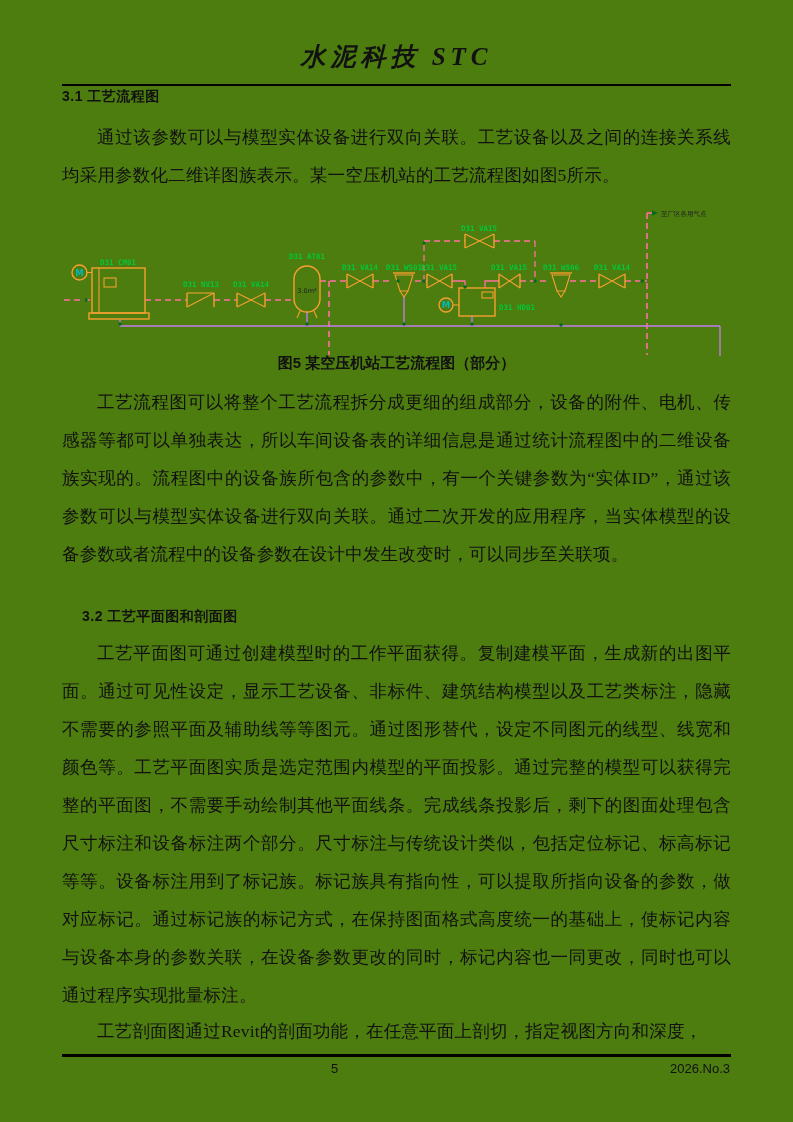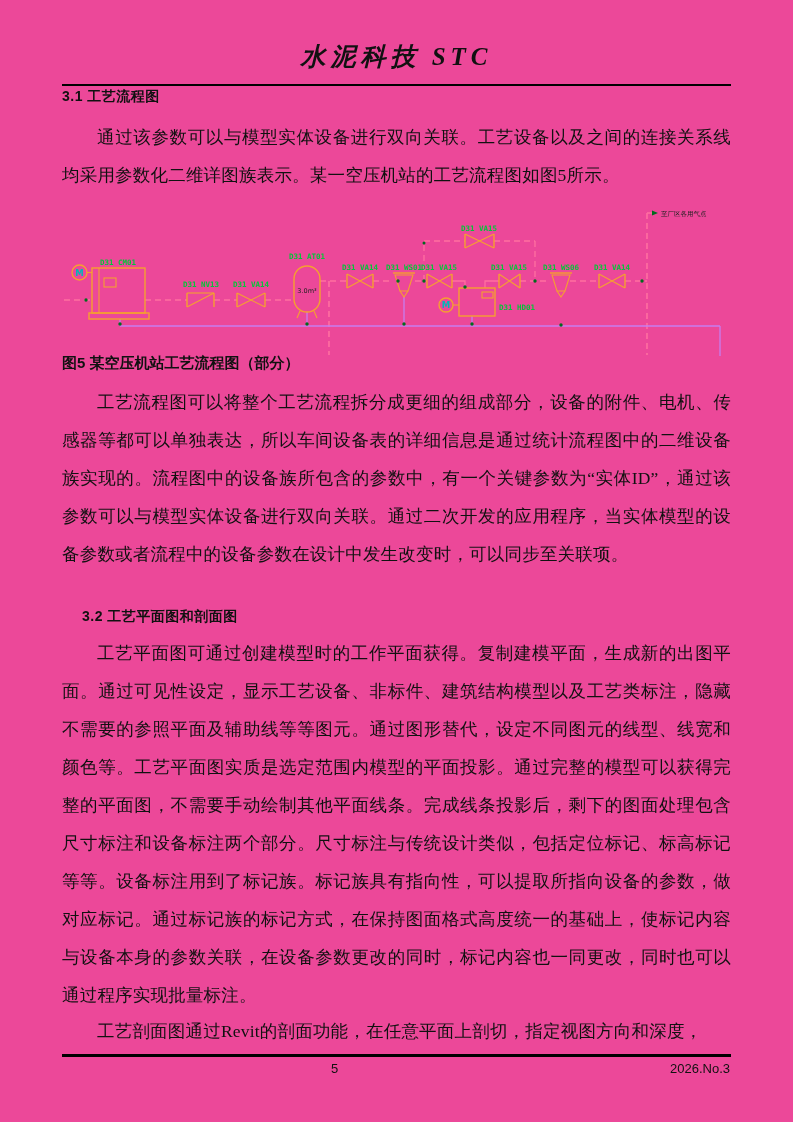--- a/index.html
+++ b/index.html
@@ -1,20 +1,20 @@
 <!DOCTYPE html>
 <html style="--c-equip: #F5A030; --c-label: #00C838; --c-flow: #FF6FA0; --c-drain: #C77DF0; --c-junction: #006B1E; --c-motor: #00B8B8;"><head>
 <meta charset="utf-8">
 <style>
   html,body{margin:0;padding:0;background:#e8e8e8;}
   .page{
     position:relative;
     width:793px;height:1122px;
     margin:0 auto;
-    background:#ec4899;
+    background:#4d7c0f;
     font-family:"Liberation Serif","DejaVu Serif",serif;
     color:#111;
     overflow:hidden;
   }
   .content{position:absolute;left:62px;width:669px;}
 
   .header-title{
     top:40px;left:0;text-align:center;
     font-size:25px;font-weight:bold;font-style:italic;
     letter-spacing:5px;
@@ -34,21 +34,21 @@
     text-align:justify;text-indent:2em;
     letter-spacing:0.2px;
   }
   .p1{top:118px;}
   .p2{top:383px;}
   .p3{top:634px;height:382px;overflow:hidden;}
   .p4{top:1012px;height:40px;overflow:hidden;}
 
   .figure-wrap{top:198px;left:0;width:680px;height:158px;}
   .fig-caption{
-    top:354px;left:0;
+    top:354px;left:0;text-align:center;
     font-family:"Liberation Sans","DejaVu Sans",sans-serif;
     font-weight:bold;font-size:15px;
   }
 
   .footer-rule{top:1054px;height:3px;background:#000;}
   .footer-page{
     top:1061px;left:0;width:669px;text-align:center;
     font-family:"Liberation Sans","DejaVu Sans",sans-serif;font-size:13px;
   }
   .footer-issue{

